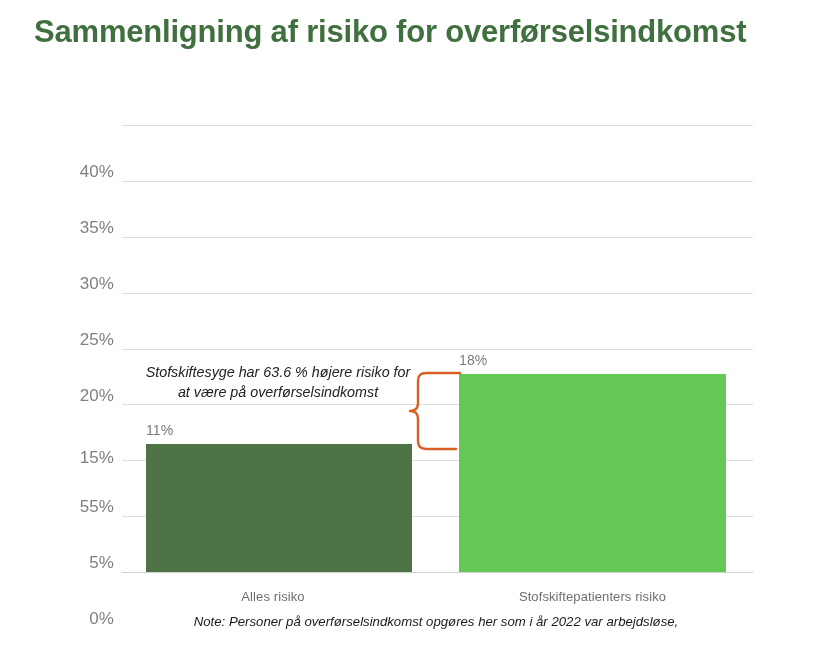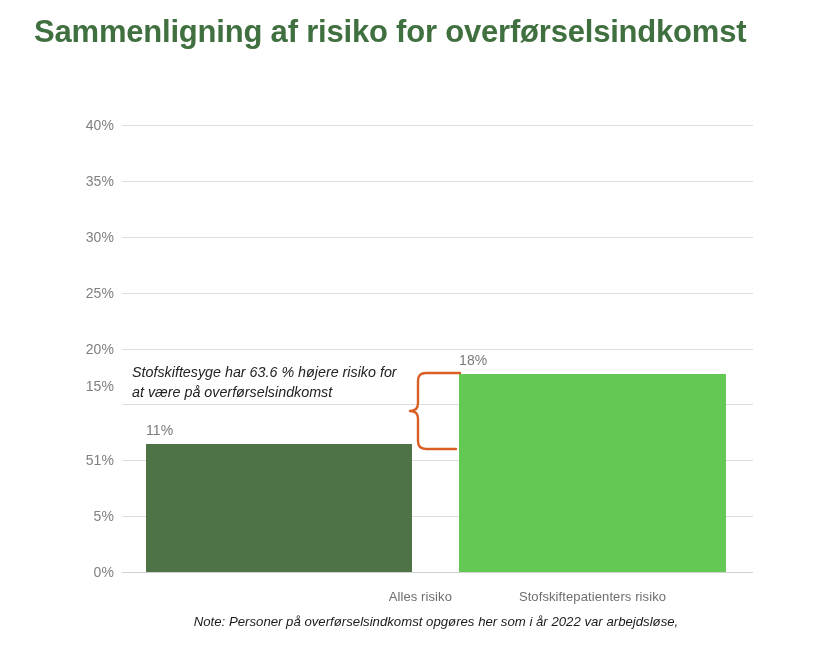--- a/index.html
+++ b/index.html
@@ -55,25 +55,26 @@
     position: absolute;
     left: 122px;
     width: 631px;
     height: 1px;
     background: #d0d0d0;
   }
 
   .ytick-label {
     position: absolute;
     right: 754px;   
-    font-size: 14px;
+    font-size: 17px;
     color: #808080;
     text-align: right;
     width: 40px;
     letter-spacing: 0.1px;
+    margin-top: 45px;
   }
 
   .bar {
     position: absolute;
   }
 
   .bar-value {
     position: absolute;
     font-size: 14px;
     color: #7a7a7a;
@@ -91,21 +92,21 @@
 
   
   .annotation {
     position: absolute;
     left: 132px;
     top: 362px;
     width: 292px;
     font-size: 14.3px;
     font-style: italic;
     color: #222222;
-    text-align: left;
+    text-align: center;
     line-height: 20px;
   }
 
   .brace {
     position: absolute;
     left: 404px;
     top: 370px;
     width: 60px;
     height: 82px;
   }
@@ -140,36 +141,36 @@
 <div id="page">
 
   <div class="chart-title">Sammenligning af risiko for overførselsindkomst</div>
 
   <div class="plot" id="plot-area">
       <div class="axis-baseline" style="top: 572px;"></div>
       <div class="ytick-label" style="left: 74px; right: auto; top: 564px;">0%</div>
       <div class="gridline" style="top: 516.125px;"></div>
       <div class="ytick-label" style="left: 74px; right: auto; top: 508.125px;">5%</div>
       <div class="gridline" style="top: 460.25px;"></div>
-      <div class="ytick-label" style="left: 74px; right: auto; top: 452.25px;">51%</div>
+      <div class="ytick-label" style="left: 74px; right: auto; top: 452.25px;">55%</div>
       <div class="gridline" style="top: 404.375px;"></div>
-      <div class="ytick-label" style="left: 74px; right: auto; top: 378px;">15%</div>
+      <div class="ytick-label" style="left: 74px; right: auto; top: 403px;">15%</div>
       <div class="gridline" style="top: 348.5px;"></div>
       <div class="ytick-label" style="left: 74px; right: auto; top: 340.5px;">20%</div>
       <div class="gridline" style="top: 292.625px;"></div>
       <div class="ytick-label" style="left: 74px; right: auto; top: 284.625px;">25%</div>
       <div class="gridline" style="top: 236.75px;"></div>
       <div class="ytick-label" style="left: 74px; right: auto; top: 228.75px;">30%</div>
       <div class="gridline" style="top: 180.875px;"></div>
       <div class="ytick-label" style="left: 74px; right: auto; top: 172.875px;">35%</div>
       <div class="gridline" style="top: 125px;"></div>
       <div class="ytick-label" style="left: 74px; right: auto; top: 117px;">40%</div>
       <div class="bar" style="left: 146px; width: 266px; top: 444.046px; height: 127.954px; background: rgb(78, 115, 71);"></div>
       <div class="bar-value" style="left: 146px; width: 266px; top: 422.046px;">11%</div>
-      <div class="cat-label" style="left: 106px; width: 346px; top: 589px; text-align: right;">Alles risiko</div>
+      <div class="cat-label" style="left: 100px; width: 346px; top: 589px;">Alles risiko</div>
       <div class="bar" style="left: 459px; width: 267px; top: 373.755px; height: 198.244px; background: rgb(100, 201, 84);"></div>
       <div class="bar-value" style="left: 459px; width: 267px; top: 351.755px;">18%</div>
       <div class="cat-label" style="left: 419px; width: 347px; top: 589px;">Stofskiftepatienters risiko</div>
     </div>
 
   <div class="annotation">
     <div>Stofskiftesyge har 63.6 % højere risiko for</div>
     <div>at være på overførselsindkomst</div>
   </div>
 

